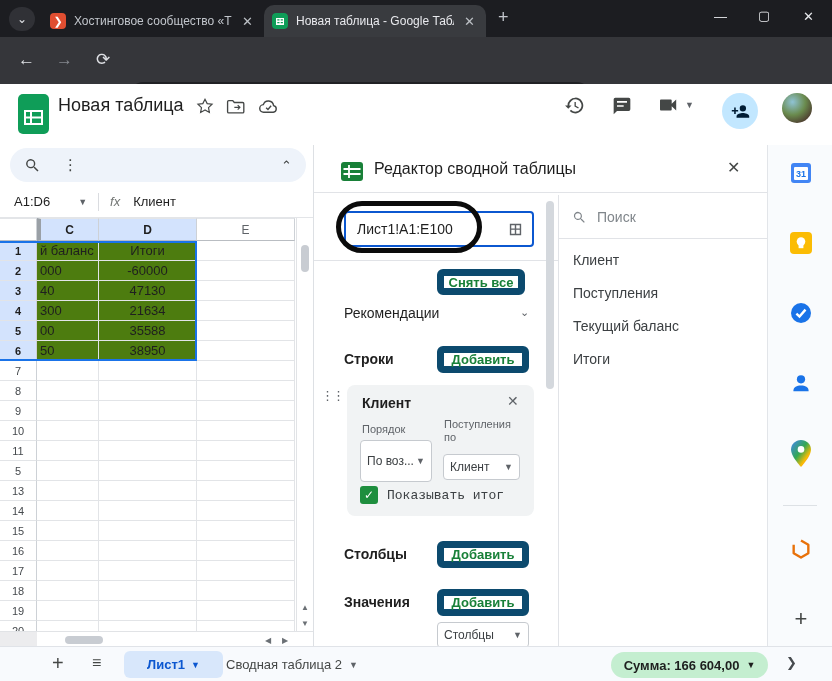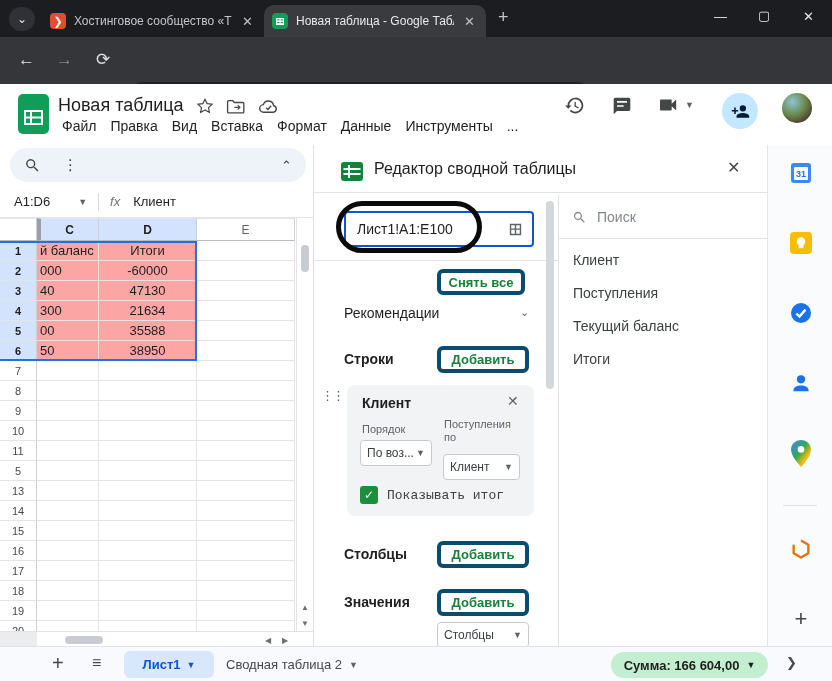--- a/index.html
+++ b/index.html
@@ -51,41 +51,41 @@
   .ghcell.selh{background:#d3e3fd;color:#1f1f1f;font-weight:bold;}
   .grid-row{display:flex;height:20px;}
   .rh{box-sizing:border-box;width:37px;border-right:1px solid #cdd1d6;border-bottom:1px solid #e2e4e7;
       font-size:11px;color:#45494d;display:flex;align-items:center;justify-content:center;}
   .rh.sel{background:#d3e3fd;font-weight:bold;color:#1f1f1f;}
   .cell{box-sizing:border-box;border-right:1px solid #e2e4e7;border-bottom:1px solid #e2e4e7;
         font-size:13px;color:#1f1f1f;display:flex;align-items:center;overflow:hidden;white-space:nowrap;}
   .col-c{width:62px;padding-left:3px;}
   .col-d{width:98px;justify-content:center;}
   .col-e{width:98px;}
-  .selcell{background:#fca5a5;}
+  .selcell{background:#4d7c0f;}
   #seloverlay{left:-4px;top:23px;width:201px;height:120px;border:2px solid #1a73e8;pointer-events:none;}
   .scrollthumb{background:#c8ccd2;border-radius:4px;}
   .scrollarrow{color:#6b7075;font-size:8px;display:flex;align-items:center;justify-content:center;}
   
   #panel{left:313px;top:145px;width:454px;height:501px;background:#fff;border-left:1px solid #dde0e4;overflow:hidden;}
   .pnl-divider{background:#e1e3e7;height:1px;}
-  .greenbtn{box-sizing:border-box;background:#fff;border:4px solid #0c4a6e;border-radius:6px;color:#188038;
+  .greenbtn{box-sizing:border-box;background:#fff;border:7px solid #0c4a6e;border-radius:6px;color:#188038;
             font-size:13px;font-weight:bold;display:flex;align-items:center;justify-content:center;}
   .pnl-label{font-size:14px;color:#1f1f1f;}
   .pnl-label.b{font-weight:bold;}
   .dd{box-sizing:border-box;background:#fff;border:1px solid #c6cacf;border-radius:4px;font-size:12px;color:#3c4043;
       display:flex;align-items:center;justify-content:space-between;padding:0 6px;}
   .caret{font-size:9px;color:#5f6368;}
   #fieldcard{left:33px;top:240px;width:187px;height:131px;background:#f1f3f4;border-radius:8px;}
   .smalllbl{font-size:11px;color:#5f6368;line-height:13px;}
   #annotation{left:22px;top:56px;width:146px;height:52px;border:5px solid #0b0b0b;border-radius:26px;pointer-events:none;}
   .field-item{font-size:14px;color:#3c4043;height:33px;display:flex;align-items:center;}
   
   #bottombar{left:0;top:646px;width:832px;height:35px;background:#f8fafd;border-top:1px solid #e0e3e8;}
-  #activetab{left:124px;top:4px;width:90px;height:27px;background:#d8e7fb;border-radius:6px;
+  #activetab{left:124px;top:4px;width:99px;height:27px;background:#d8e7fb;border-radius:6px;
              display:flex;align-items:center;justify-content:center;gap:6px;color:#0b57d0;font-size:13px;font-weight:bold;}
   #sheettab2{left:226px;top:0;height:35px;display:flex;align-items:center;gap:7px;font-size:13px;color:#444746;}
   #sumpill{left:611px;top:5px;width:157px;height:26px;border-radius:13px;background:#c4eed0;
            display:flex;align-items:center;justify-content:center;gap:7px;font-size:13px;color:#1d1f1e;font-weight:bold;}
   #rightrail{left:767px;top:145px;width:65px;height:501px;background:#f9fbfd;border-left:1px solid #e2e5e9;}
   .railic{left:22px;width:22px;height:26px;display:flex;align-items:center;justify-content:center;}
 </style>
 </head>
 <body>
 
@@ -177,30 +177,20 @@
           <path fill="none" stroke="#444746" stroke-width="1.7" d="M2 4a1.5 1.5 0 0 1 1.5-1.5h5l2 2.5H21a1.5 1.5 0 0 1 1.5 1.5v10A1.5 1.5 0 0 1 21 18H3.5A1.5 1.5 0 0 1 2 16.5z"></path>
           <path fill="#444746" d="M10 10.5h6.2l-1.8-1.8 1.2-1.2 3.9 3.9-3.9 3.9-1.2-1.2 1.8-1.8H10z" transform="scale(.85) translate(2.4,1.6)"></path>
         </svg>
     </div>
     <div class="abs" style="left:258px;top:14px;">
       <svg width="21" height="17" viewBox="0 0 24 18">
           <path fill="none" stroke="#444746" stroke-width="1.6" d="M6.5 15.5a4.3 4.3 0 0 1-.4-8.6 6 6 0 0 1 11.7 1.1 3.8 3.8 0 0 1-.3 7.5z"></path>
           <path fill="none" stroke="#444746" stroke-width="1.6" d="m9.3 10.3 2.1 2.1 3.6-4.2"></path>
         </svg>
     </div>
-    <div class="abs flex" id="menubar" style="left:56px;top:33px;gap:2px;">
-        <span class="menu-item">Файл</span>
-        <span class="menu-item">Правка</span>
-        <span class="menu-item">Вид</span>
-        <span class="menu-item">Вставка</span>
-        <span class="menu-item">Формат</span>
-        <span class="menu-item">Данные</span>
-        <span class="menu-item">Инструменты</span>
-        <span class="menu-item">...</span>
-      </div>
     <div class="abs hdricon" style="left:564px;top:11px;">
       <svg width="21" height="21" viewBox="0 0 24 24">
           <path fill="#444746" d="M13 3a9 9 0 0 0-9 9H1.2l3.7 3.7L8.6 12H6a7 7 0 1 1 2 4.9l-1.4 1.4A9 9 0 1 0 13 3zm-1 5v5l4.2 2.5.8-1.3-3.5-2V8z"></path>
         </svg>
     </div>
     <div class="abs hdricon" style="left:612px;top:12px;">
       <svg width="20" height="20" viewBox="0 0 24 24">
           <path fill="#444746" d="M20 2H4a2 2 0 0 0-2 2v18l4-4h14a2 2 0 0 0 2-2V4a2 2 0 0 0-2-2zM6 6h12v2H6zm8 7H6v-2h8z"></path>
         </svg>
     </div>
@@ -405,21 +395,21 @@
     <div class="abs pnl-label b" style="left:30px;top:206px;">Строки</div>
     <div class="abs greenbtn" style="left:123px;top:201px;width:92px;height:27px;">Добавить</div>
 
     <div class="abs" style="left:7px;top:243px;color:#5f6368;font-size:13px;letter-spacing:-2px;">⋮⋮</div>
 
     <div class="abs" id="fieldcard">
       <div class="abs" style="left:15px;top:10px;font-size:14px;font-weight:bold;color:#1f1f1f;">Клиент</div>
       <div class="abs" style="left:160px;top:8px;font-size:14px;color:#5f6368;">✕</div>
       <div class="abs smalllbl" style="left:15px;top:38px;">Порядок</div>
       <div class="abs smalllbl" style="left:97px;top:33px;width:78px;">Поступления по</div>
-      <div class="abs dd" style="left:13px;top:55px;width:72px;height:26px;">
+      <div class="abs dd" style="left:13px;top:55px;width:72px;height:42px;">
         <span>По воз...</span>
         <span class="caret">▼</span>
       </div>
       <div class="abs dd" style="left:96px;top:69px;width:77px;height:26px;">
         <span>Клиент</span>
         <span class="caret">▼</span>
       </div>
       <div class="abs" style="left:13px;top:101px;width:18px;height:18px;background:#1e8e3e;border-radius:3px;color:#fff;font-size:12px;display:flex;align-items:center;justify-content:center;">✓</div>
       <div class="abs" style="left:40px;top:103px;font-size:13px;color:#3c4043;font-family:Liberation Mono, monospace;">Показывать итог</div>
     </div>

